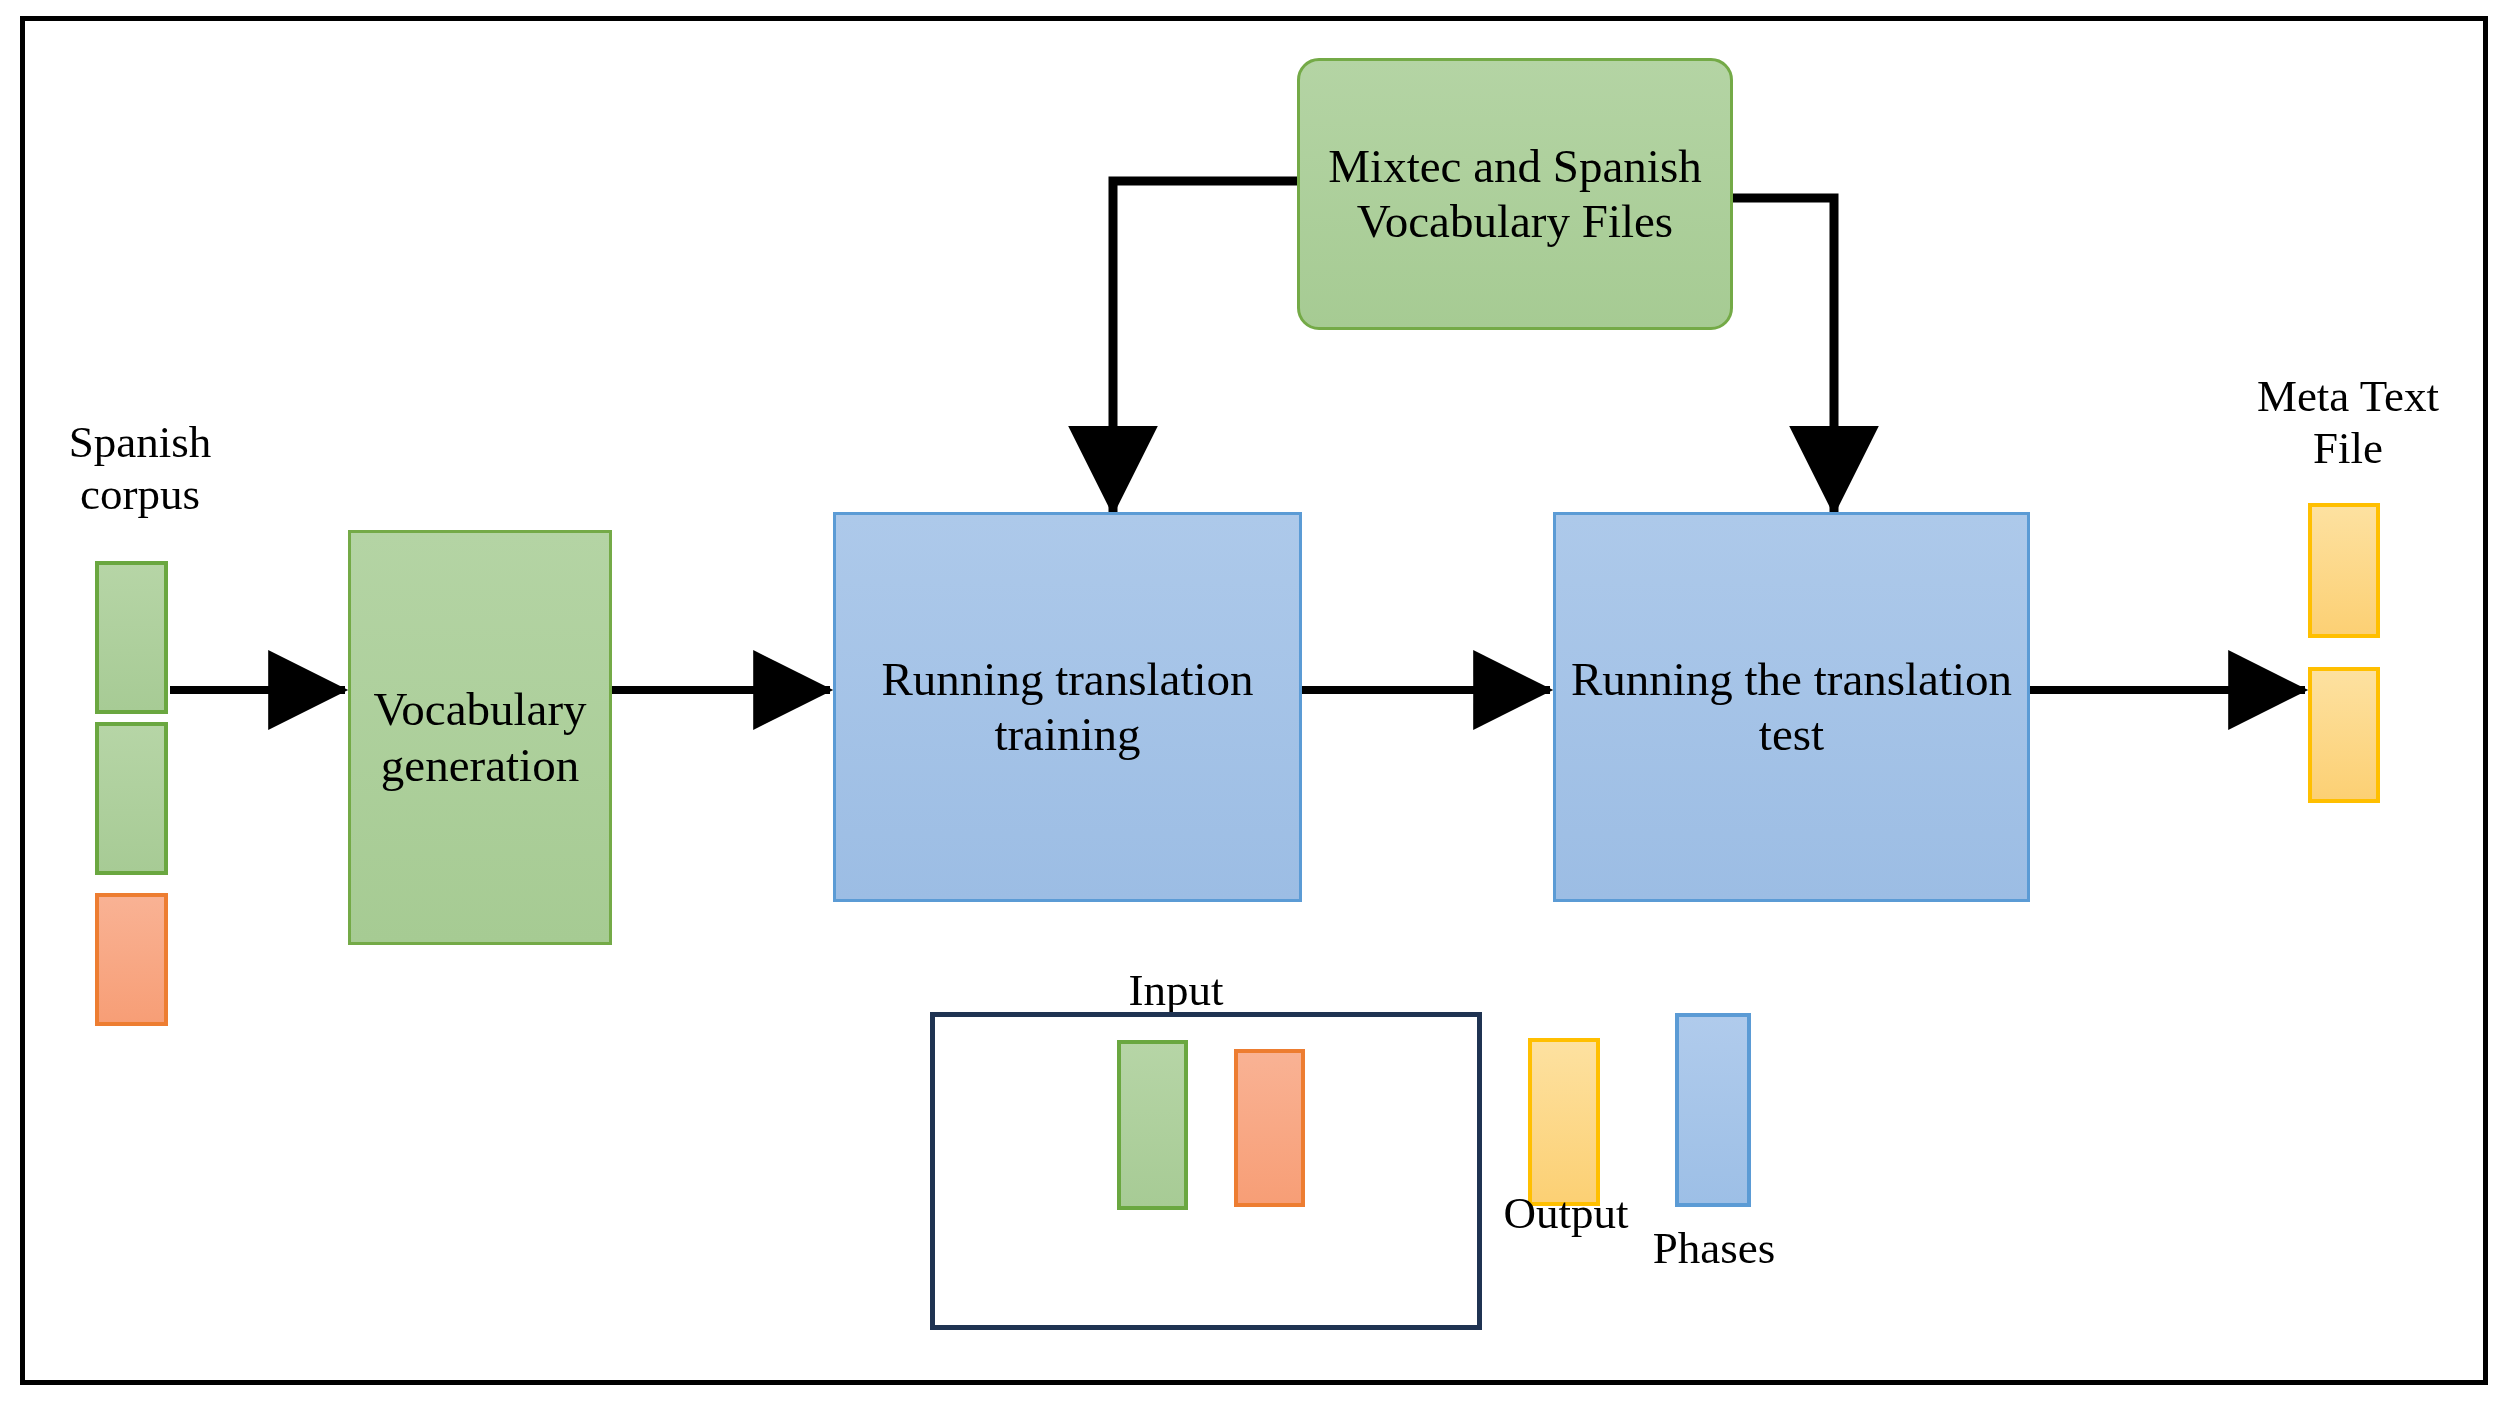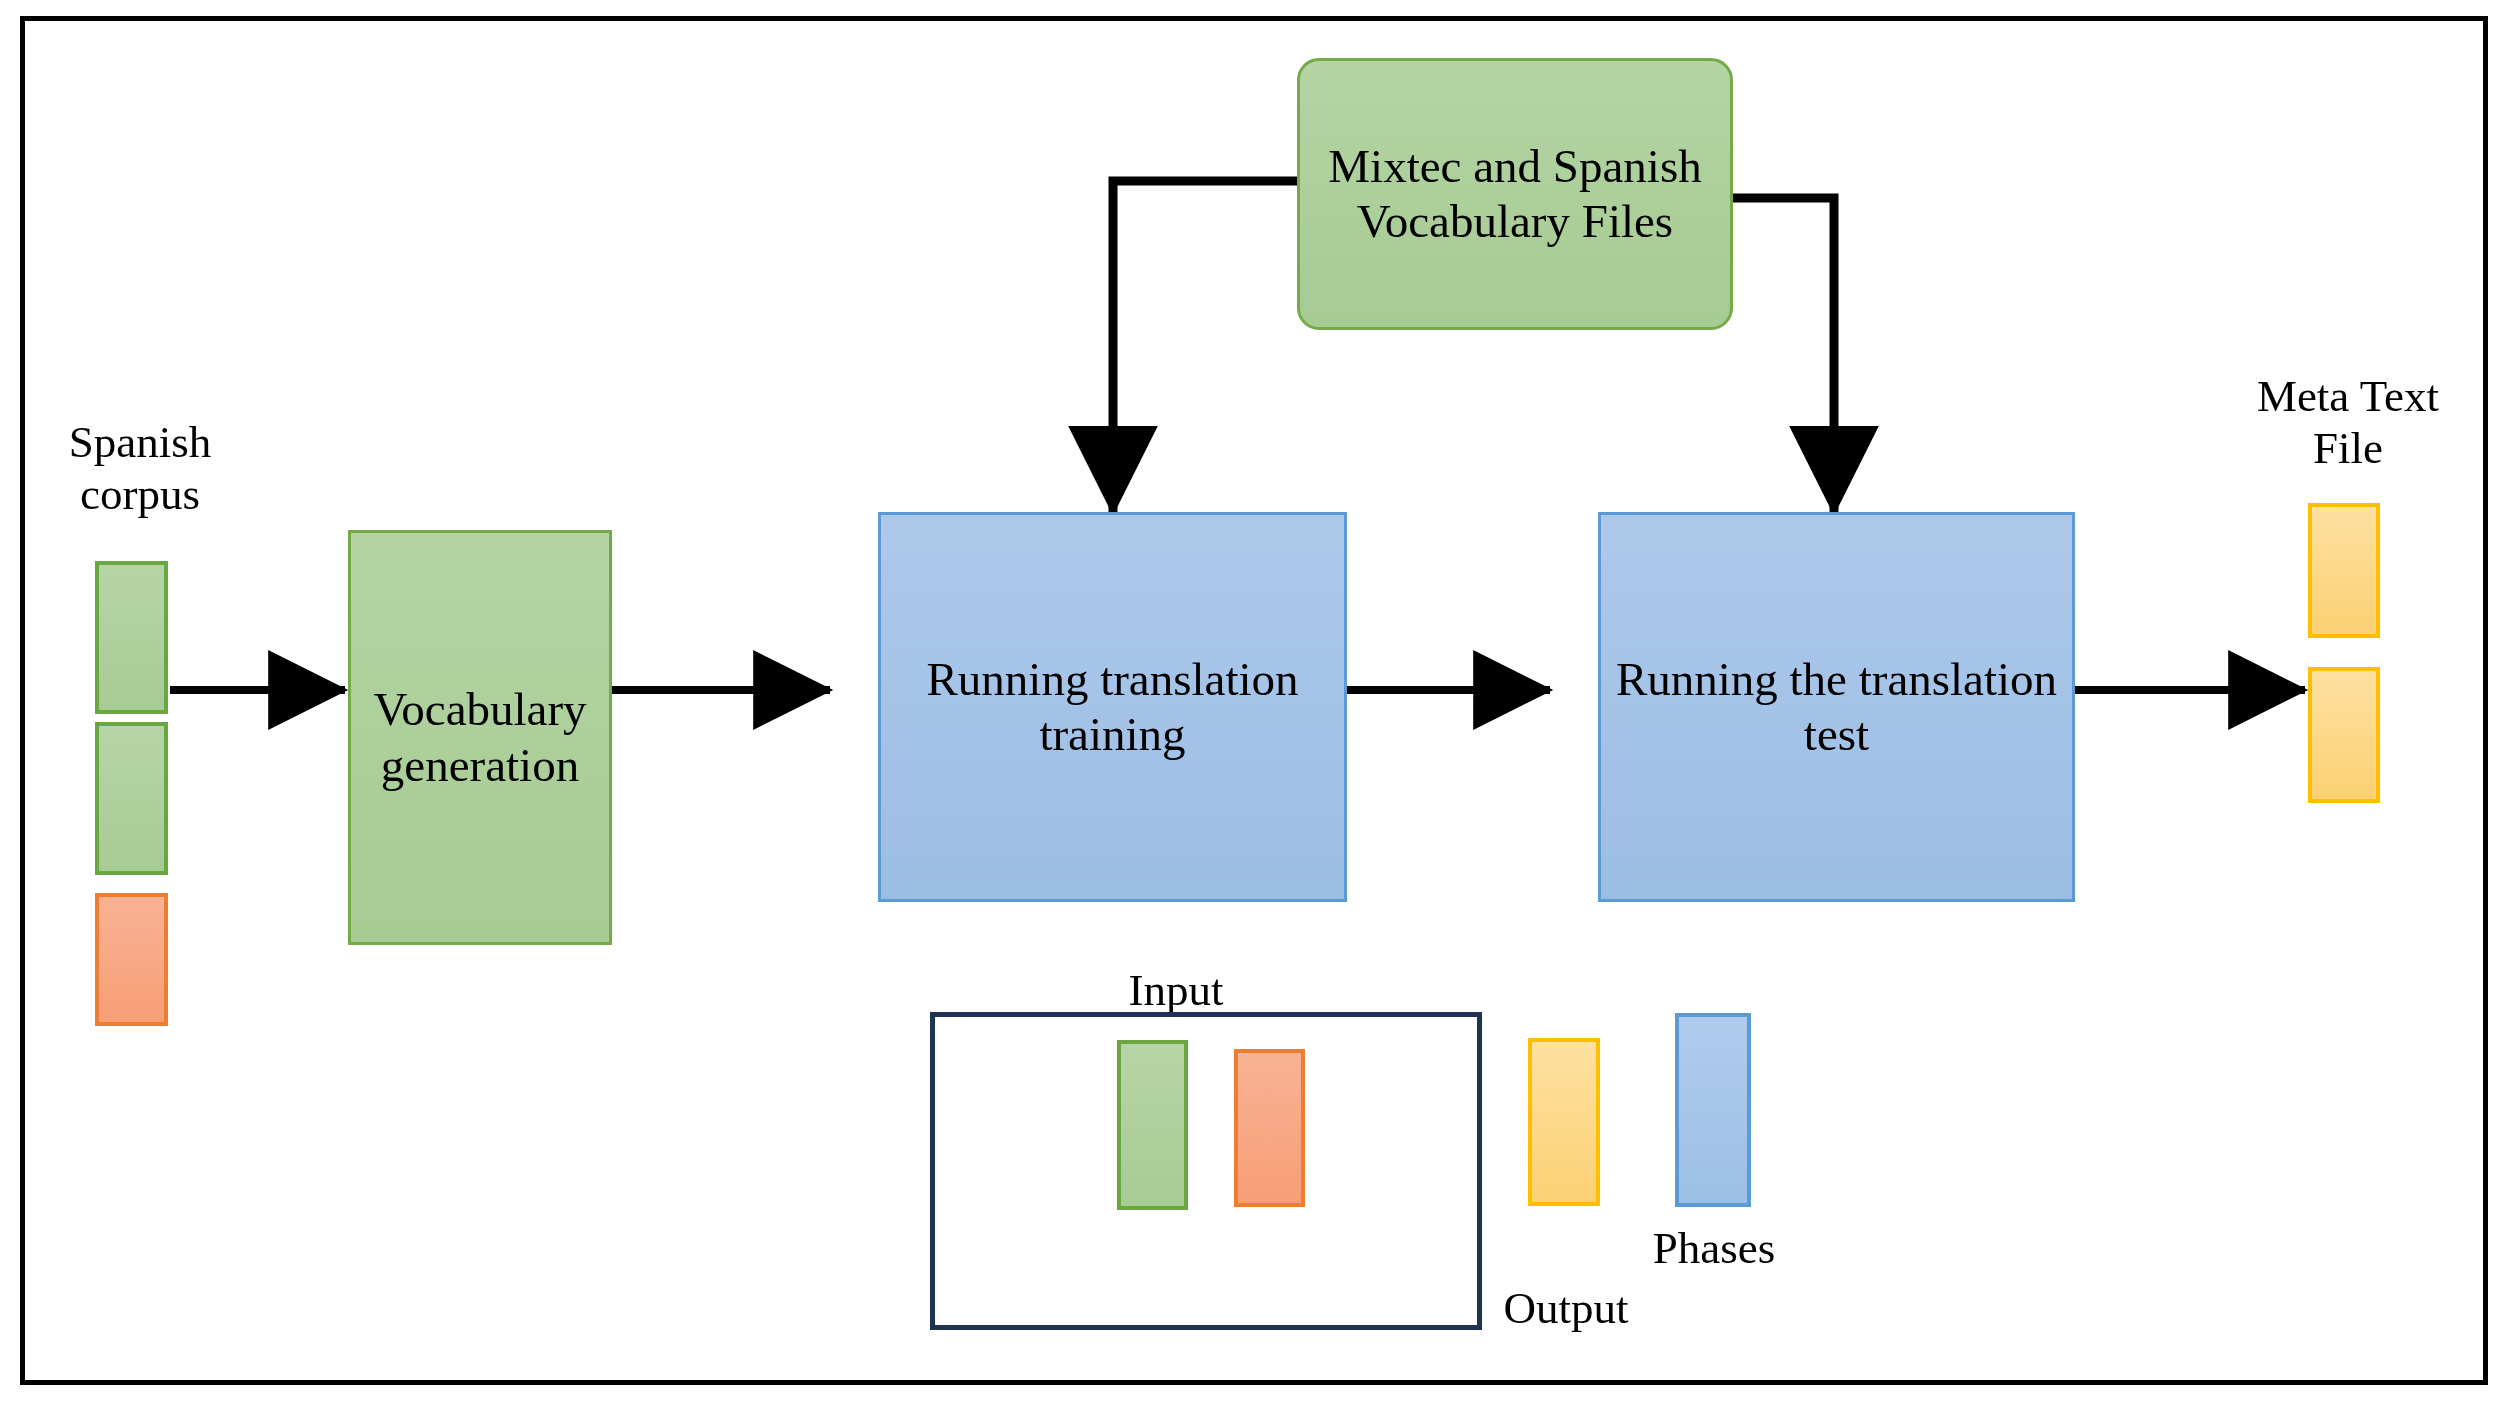--- a/index.html
+++ b/index.html
@@ -6,21 +6,21 @@
   body{width:2510px;height:1408px;overflow:hidden;font-family:"Liberation Serif",serif;}
   #stage{position:relative;width:2510px;height:1408px;background:#fff;}
 
   .frame{position:absolute;left:20px;top:16px;width:2468px;height:1369px;
          border:5px solid #000000;box-sizing:border-box;background:#ffffff;}
 
   .node{position:absolute;box-sizing:border-box;display:flex;align-items:center;
         justify-content:center;text-align:center;color:#000;line-height:1.18;}
 
   .green-node{background:linear-gradient(180deg,#b4d4a4 0%,#a6cb93 100%);border:3px solid #74aa47;}
-  .blue-node{background:linear-gradient(180deg,#adc9ea 0%,#9cbde4 100%);border:3px solid #5b9bd5;margin-left:45px;}
+  .blue-node{background:linear-gradient(180deg,#adc9ea 0%,#9cbde4 100%);border:3px solid #5b9bd5;}
   .yellow-chip{background:linear-gradient(180deg,#fde1a0 0%,#fcd074 100%);border:4px solid #ffbf00;}
   .green-chip{background:linear-gradient(180deg,#b6d5a6 0%,#a7cb95 100%);border:4px solid #6aa740;}
   .orange-chip{background:linear-gradient(180deg,#f9b294 0%,#f79e76 100%);border:4px solid #ed7d31;}
   .blue-chip{background:linear-gradient(180deg,#b0cbec 0%,#9dbfe6 100%);border:4px solid #5b9bd5;}
 
   .lbl{position:absolute;color:#000;text-align:center;line-height:1.16;white-space:pre-line;}
 
   .legend-box{position:absolute;box-sizing:border-box;border:5px solid #1f3352;background:transparent;}
 
   svg.wires{position:absolute;left:0;top:0;width:2510px;height:1408px;pointer-events:none;}
@@ -77,17 +77,17 @@
 
   <div class="lbl" style="left:1076px;top:944px;width:200px;font-size:45px;margin-top:20px;">Input</div>
 
   <div class="legend-box" style="left:930px;top:1012px;width:552px;height:318px;"></div>
 
   <div class="node green-chip" style="left:1117px;top:1040px;width:71px;height:170px;"></div>
   <div class="node orange-chip" style="left:1234px;top:1049px;width:71px;height:158px;"></div>
 
 
   <div class="node yellow-chip" style="left:1528px;top:1038px;width:72px;height:168px;"></div>
-  <div class="lbl" style="left:1486px;top:1282px;width:160px;font-size:45px;">Output</div>
+  <div class="lbl" style="left:1486px;top:1187px;width:160px;font-size:45px;">Output</div>
 
   <div class="node blue-chip" style="left:1675px;top:1013px;width:76px;height:194px;"></div>
   <div class="lbl" style="left:1633px;top:1222px;width:162px;font-size:45px;">Phases</div>
 </div>
 
 </body></html>

